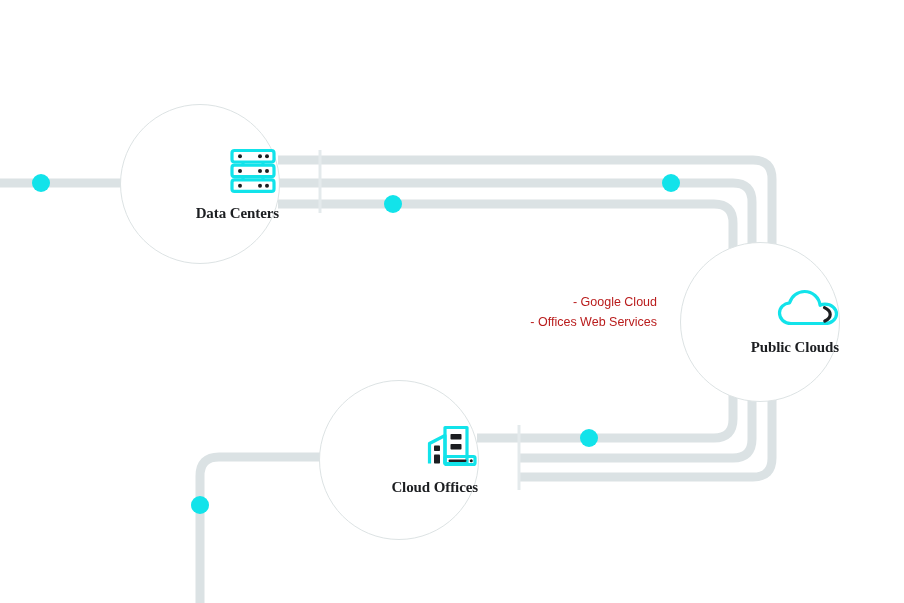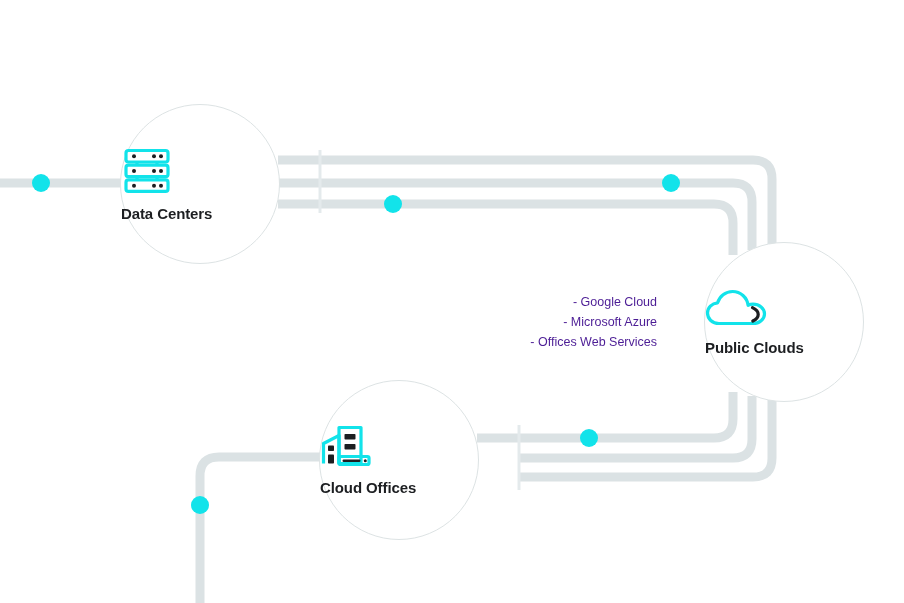--- a/index.html
+++ b/index.html
@@ -26,62 +26,63 @@
     height: 603px;
   }
   .node {
     position: absolute;
     border-radius: 50%;
     background: #ffffff;
     border: 1px solid #dde3e4;
     box-sizing: border-box;
     display: flex;
     flex-direction: column;
-    align-items: flex-start;
+    align-items: flex-end;
     justify-content: center;
+    font-family: Liberation Serif, serif;
   }
   .node .node-icon {
     display: block;
     line-height: 0;
     margin-bottom: 10px;
   }
   .node .node-label {
     font-size: 15px;
     font-weight: bold;
     color: #1c1e21;
     letter-spacing: -0.1px;
     white-space: nowrap;
   }
   #node-data-centers {
     left: 120px;
     top: 104px;
     width: 160px;
     height: 160px;
   }
   #node-public-clouds {
-    left: 704px;
+    left: 680px;
     top: 242px;
     width: 160px;
     height: 160px;
   }
   #node-branch-offices {
     left: 319px;
     top: 380px;
     width: 160px;
     height: 160px;
   }
   #cloud-list {
     position: absolute;
     left: 420px;
     top: 292px;
     width: 237px;
     text-align: right;
     font-size: 12.5px;
     line-height: 20px;
-    color: #4c1d95;
+    color: #b91c1c;
   }
   #cloud-list .list-row {
     white-space: nowrap;
   }
   .dot {
     position: absolute;
     width: 18px;
     height: 18px;
     border-radius: 50%;
     background: #12e3ea;
@@ -163,21 +164,20 @@
           <rect x="22.5" y="34.5" width="18" height="2.4" rx="1.2"></rect>
           <circle cx="45.3" cy="35.7" r="1.5"></circle>
         </g>
       </svg>
     </span>
     <span class="node-label">Cloud Offices</span>
   </div>
 
   <div id="cloud-list">
     <div class="list-row">- Google Cloud</div>
-    <div class="list-row">- Microsoft Azure</div>
     <div class="list-row">- Offices Web Services</div>
   </div>
 
   <div class="dot" style="left: 32px; top: 174px; background: rgb(18, 227, 234);"></div>
   <div class="dot" style="left: 384px; top: 195px; background: rgb(18, 227, 234);"></div>
   <div class="dot" style="left: 662px; top: 174px; background: rgb(18, 227, 234);"></div>
   <div class="dot" style="left: 580px; top: 429px; background: rgb(18, 227, 234);"></div>
   <div class="dot" style="left: 191px; top: 496px; background: rgb(18, 227, 234);"></div>
 
 </div>

